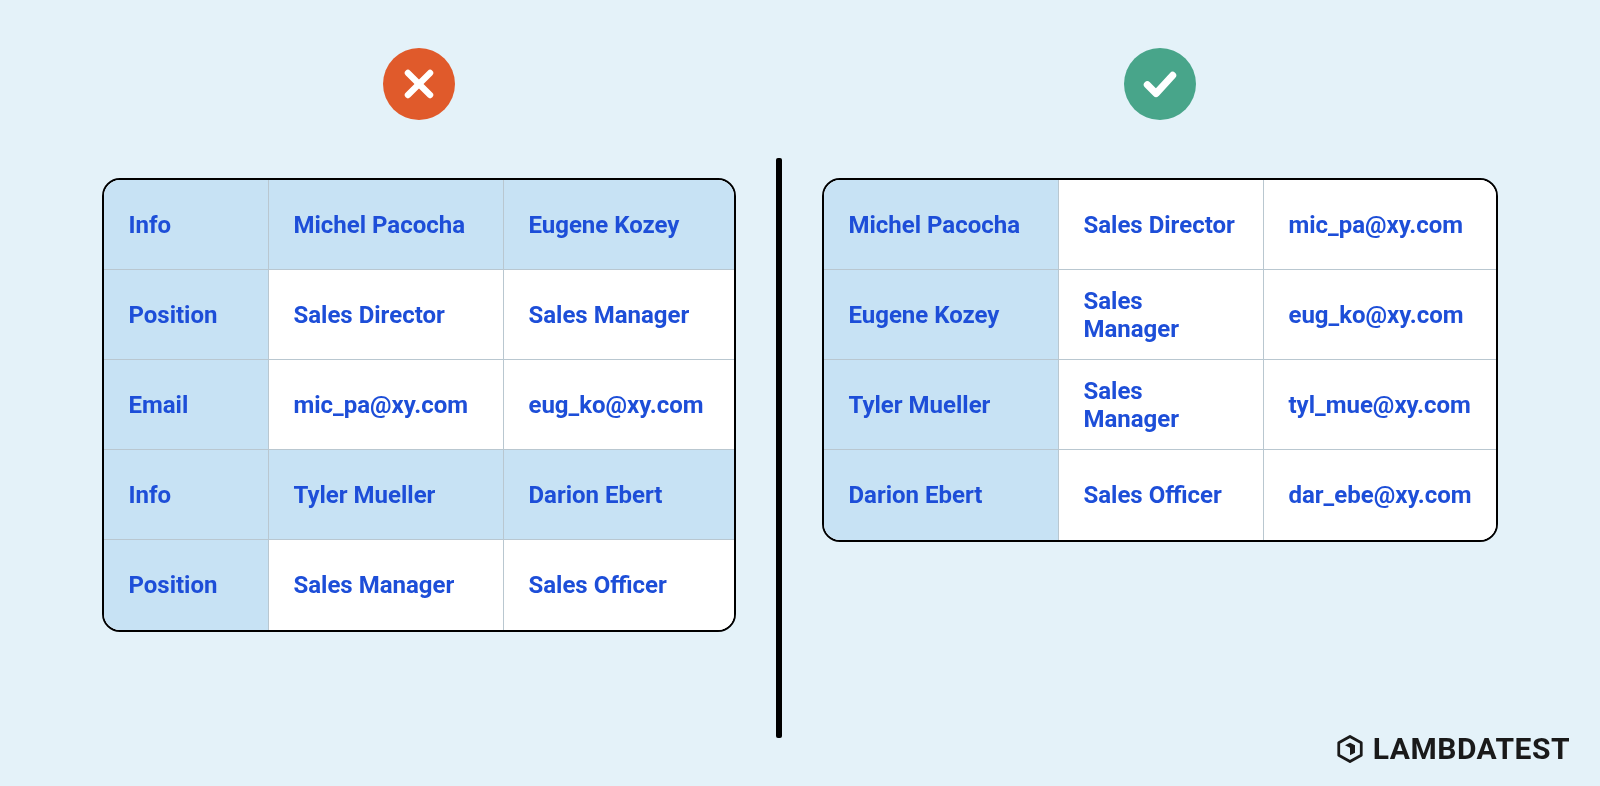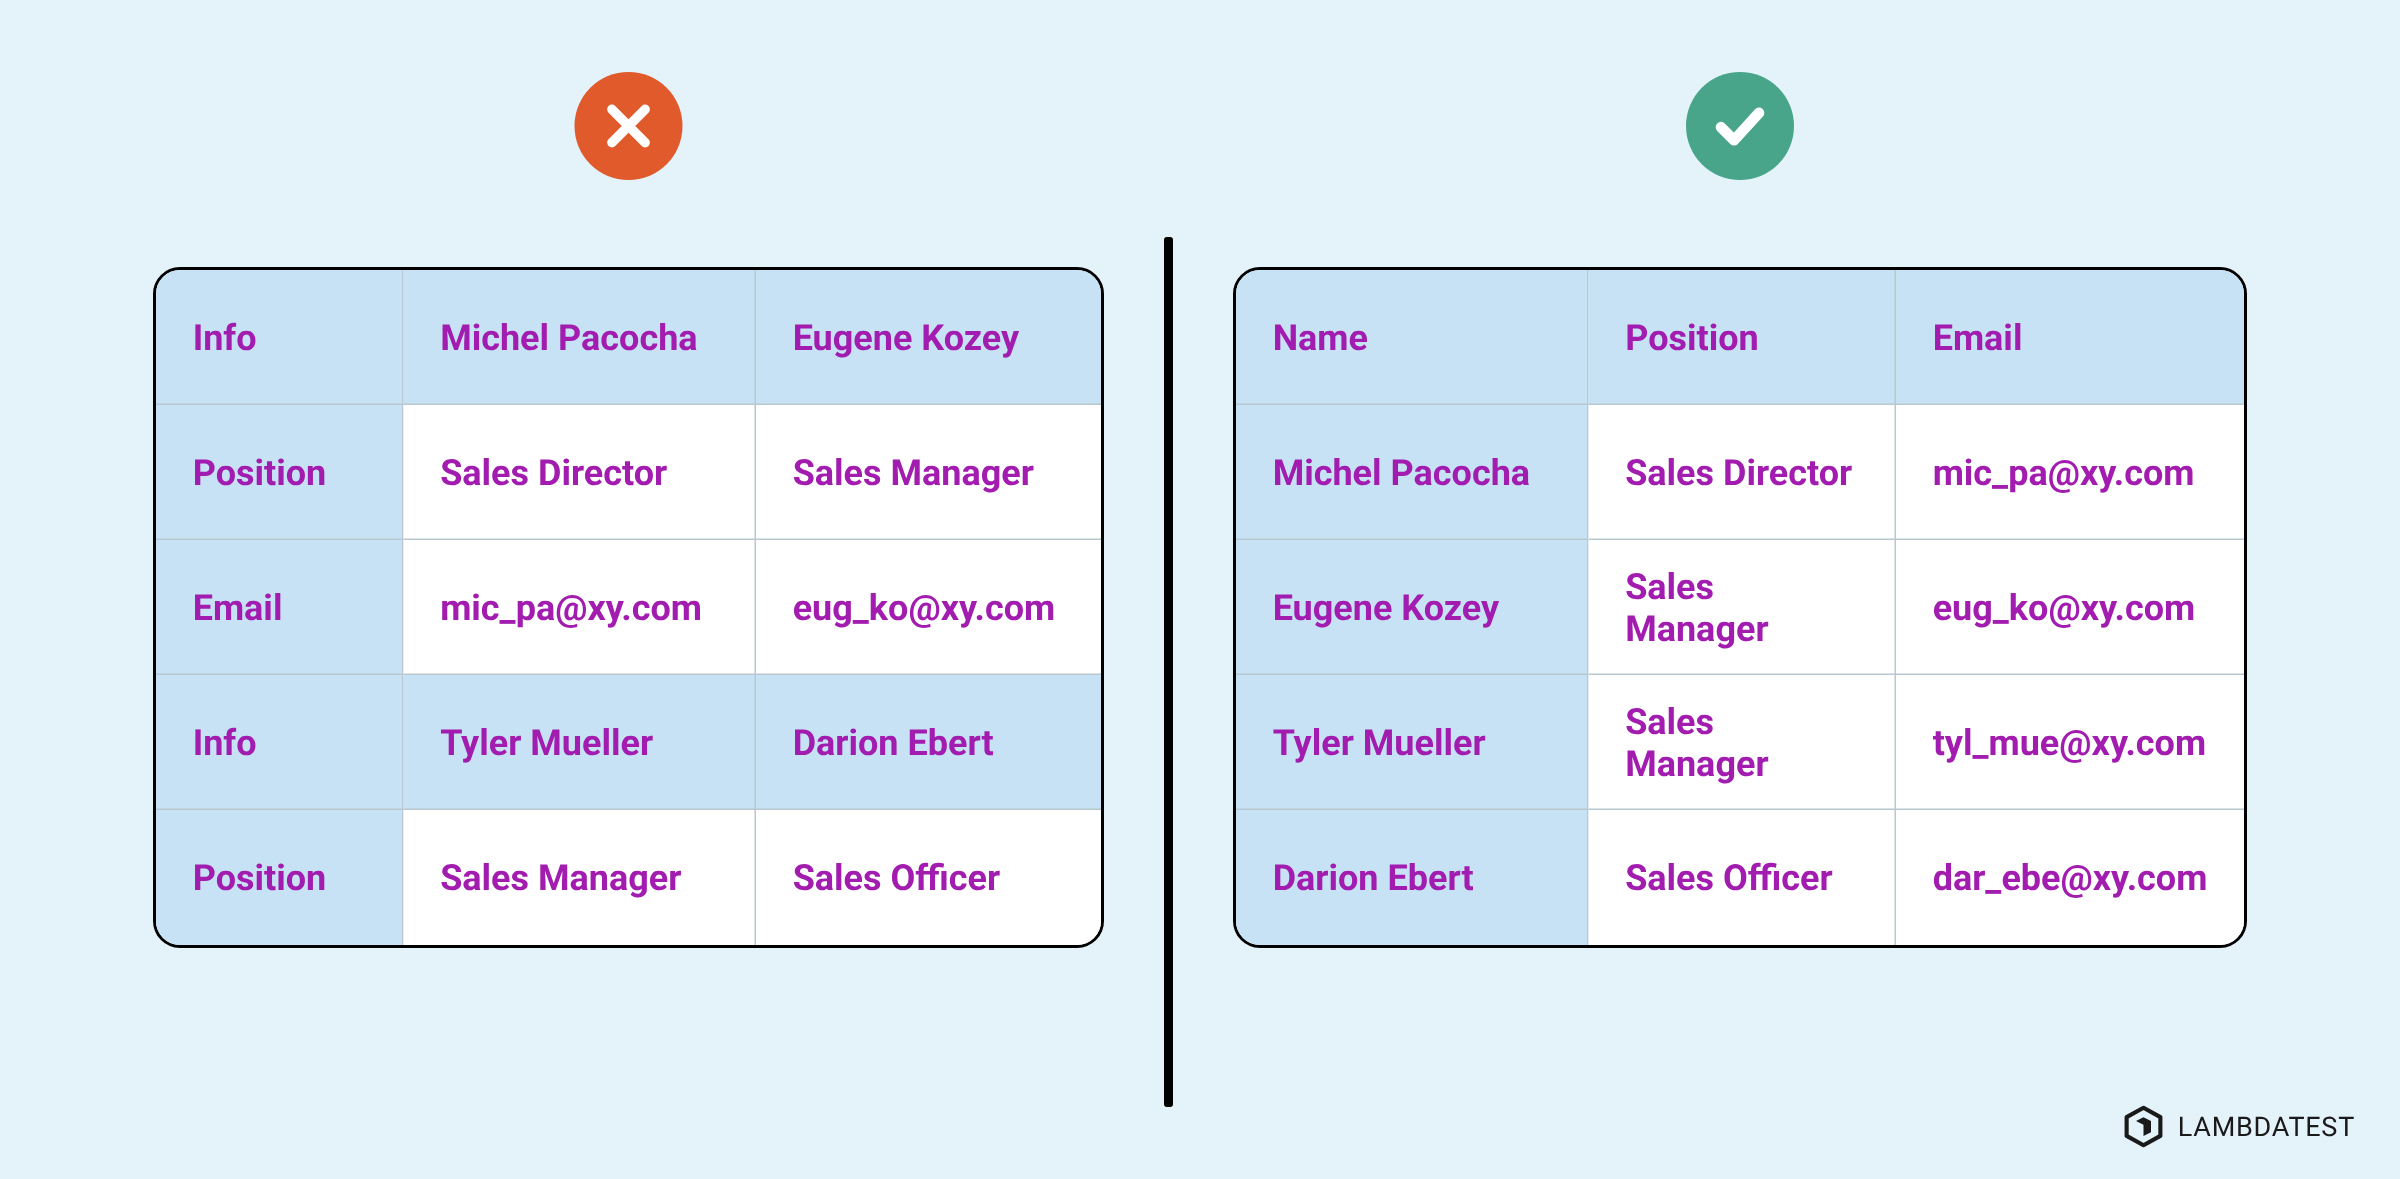--- a/index.html
+++ b/index.html
@@ -50,21 +50,21 @@
       border: 2px solid #000;
       border-radius: 18px;
       overflow: hidden;
       background: #fff;
     }
     td, th {
       padding: 0 24px;
       height: 90px;
       text-align: left;
       font-size: 24px;
-      color: #a21caf;
+      color: #1d4ed8;
       border-bottom: 1px solid #b9c7d0;
       border-right: 1px solid #b9c7d0;
       vertical-align: middle;
     }
     tr:last-child td { border-bottom: none; }
     td:last-child, th:last-child { border-right: none; }
     .header-cell {
       background: #c7e2f4;
       font-weight: 700;
     }
@@ -84,22 +84,22 @@
     .tbl-right th:nth-child(2), .tbl-right td:nth-child(2) { width: 205px; }
     .tbl-right th:nth-child(3), .tbl-right td:nth-child(3) { width: 225px; }
 
     .brand {
       position: absolute;
       right: 30px;
       bottom: 20px;
       display: flex;
       align-items: center;
       gap: 8px;
-      font-weight: 400;
-      font-size: 18px;
+      font-weight: 700;
+      font-size: 30px;
       letter-spacing: 0.5px;
       color: #1a1a1a;
     }
     .brand svg { width: 30px; height: 30px; }
   </style>
 </head>
 <body>
 
 <div class="container">
 
@@ -146,25 +146,20 @@
 
   <div class="panel">
     <div class="icon-circle icon-good">
       <svg viewBox="0 0 24 24" fill="none" stroke="#fff" stroke-width="4.5" stroke-linecap="round" stroke-linejoin="round">
         <polyline points="4,12.5 9.5,18 20,6.5"></polyline>
       </svg>
     </div>
 
     <table class="tbl-right">
       <tbody>
-          <tr>
-        <th class="header-cell">Name</th>
-        <th class="header-cell">Position</th>
-        <th class="header-cell">Email</th>
-      </tr>
       <tr>
         <td class="label-cell">Michel Pacocha</td>
         <td class="data-cell">Sales Director</td>
         <td class="data-cell">mic_pa@xy.com</td>
       </tr>
       <tr>
         <td class="label-cell">Eugene Kozey</td>
         <td class="data-cell">Sales Manager</td>
         <td class="data-cell">eug_ko@xy.com</td>
       </tr>

